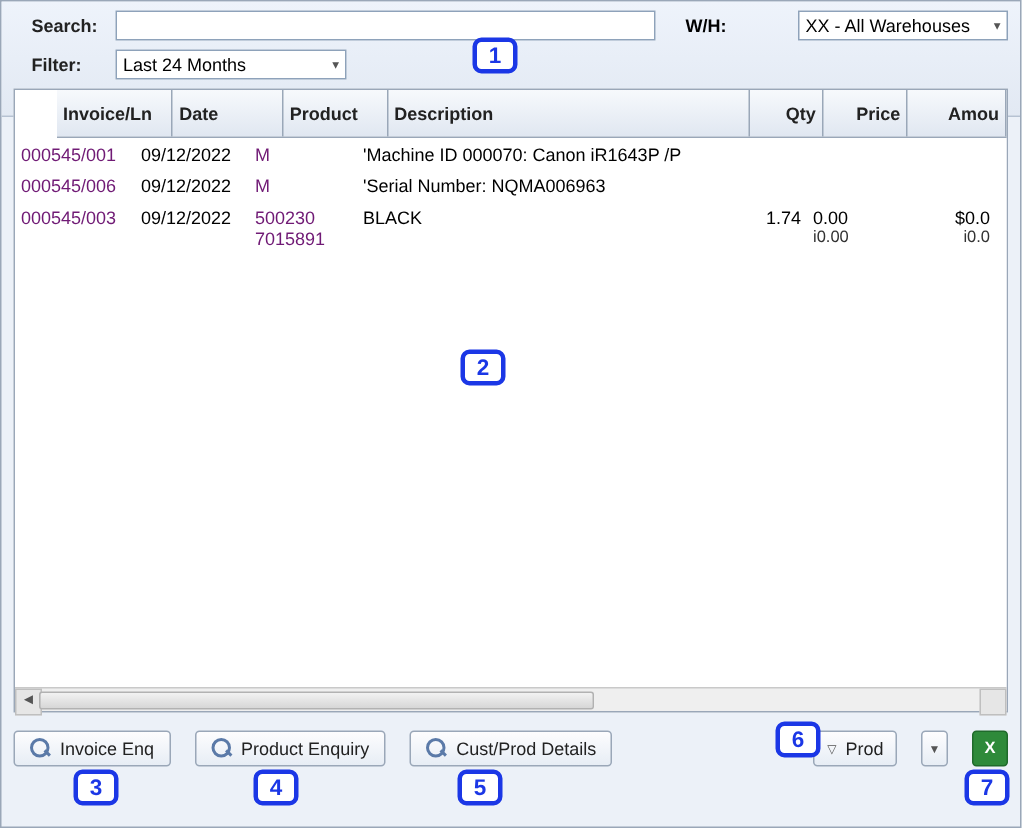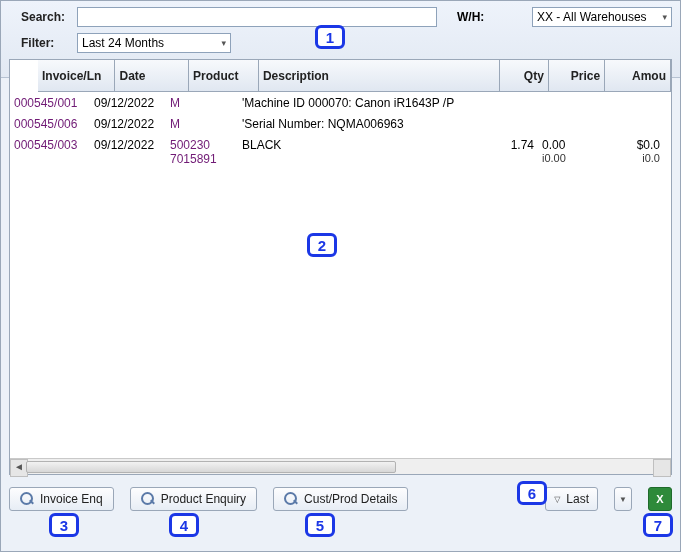--- a/index.html
+++ b/index.html
@@ -222,21 +222,21 @@
     <span class="mag"></span>
     <span>Product Enquiry</span>
   </div>
   <div class="btn">
     <span class="mag"></span>
     <span>Cust/Prod Details</span>
   </div>
   <div class="spacer"></div>
   <div class="btn more-btn">
     <span class="more-chev">▽</span>
-    <span>Last</span>
+    <span>Prod</span>
   </div>
   <div class="dd-btn">
     <span style="font-size:8px;color:#555">▼</span>
   </div>
   <div class="xls-btn">
     <span>X</span>
   </div>
 </div>
 
 <div class="callout" style="left:314px; top:24px;">1</div>

